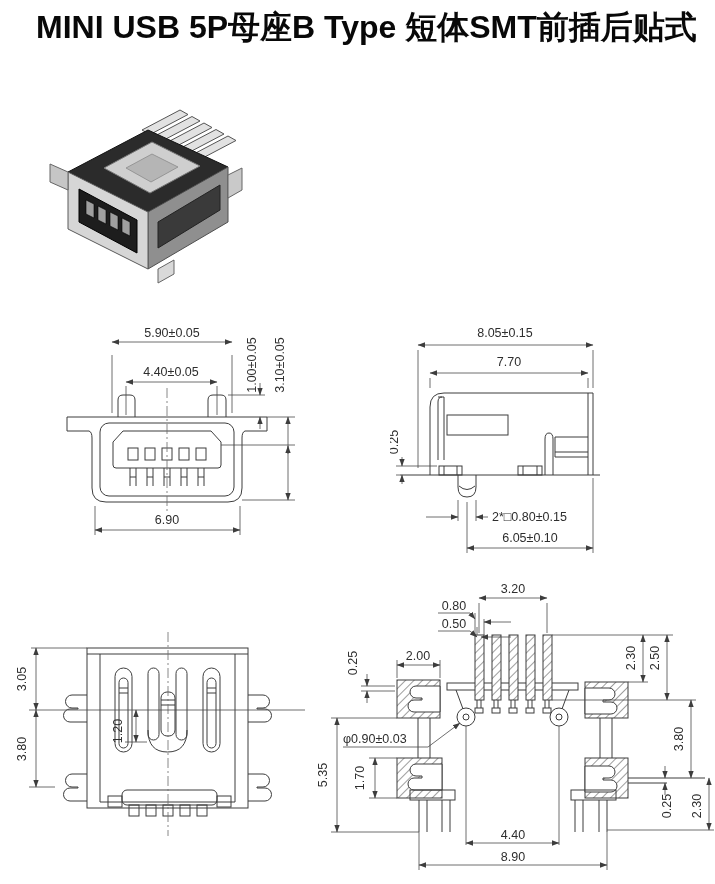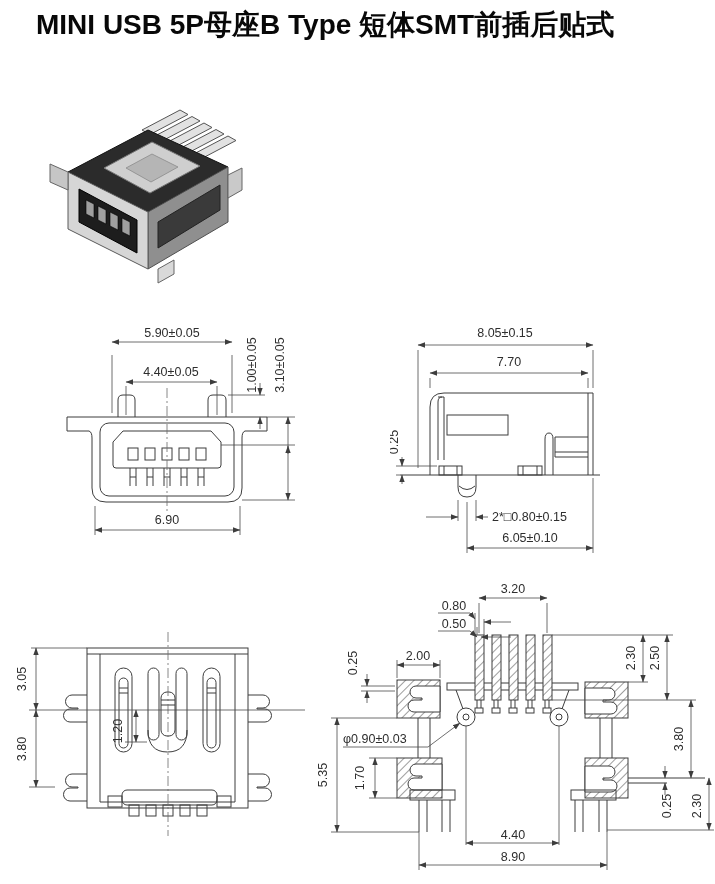--- a/index.html
+++ b/index.html
@@ -1,19 +1,19 @@
 <!DOCTYPE html>
 <html><head>
 <meta charset="utf-8">
 <style>
   html,body{margin:0;padding:0;background:#fff;}
   body{width:715px;height:884px;position:relative;overflow:hidden;
        font-family:"Liberation Sans",sans-serif;}
   .abs{position:absolute;}
-  #title{left:36px;top:6px;width:660px;font-size:28px;font-weight:bold;color:#080808;
+  #title{left:36px;top:6px;width:660px;font-size:32px;font-weight:bold;color:#080808;
          letter-spacing:0px;white-space:nowrap;}
   svg text.dim{font-family:"Liberation Sans",sans-serif;font-size:12.5px;fill:#2e2e2e;}
   svg .ln{stroke:#3d3d3d;stroke-width:1;fill:none;}
   svg .thin{stroke:#4a4a4a;stroke-width:0.8;fill:none;}
   svg .cl{stroke:#6a6a6a;stroke-width:0.8;fill:none;stroke-dasharray:10 3 2 3;}
   svg .hat{fill:url(#hatch);stroke:#3d3d3d;stroke-width:1;}
   svg .cut{fill:#ffffff;stroke:#3d3d3d;stroke-width:1;}
 </style>
 </head>
 <body>

